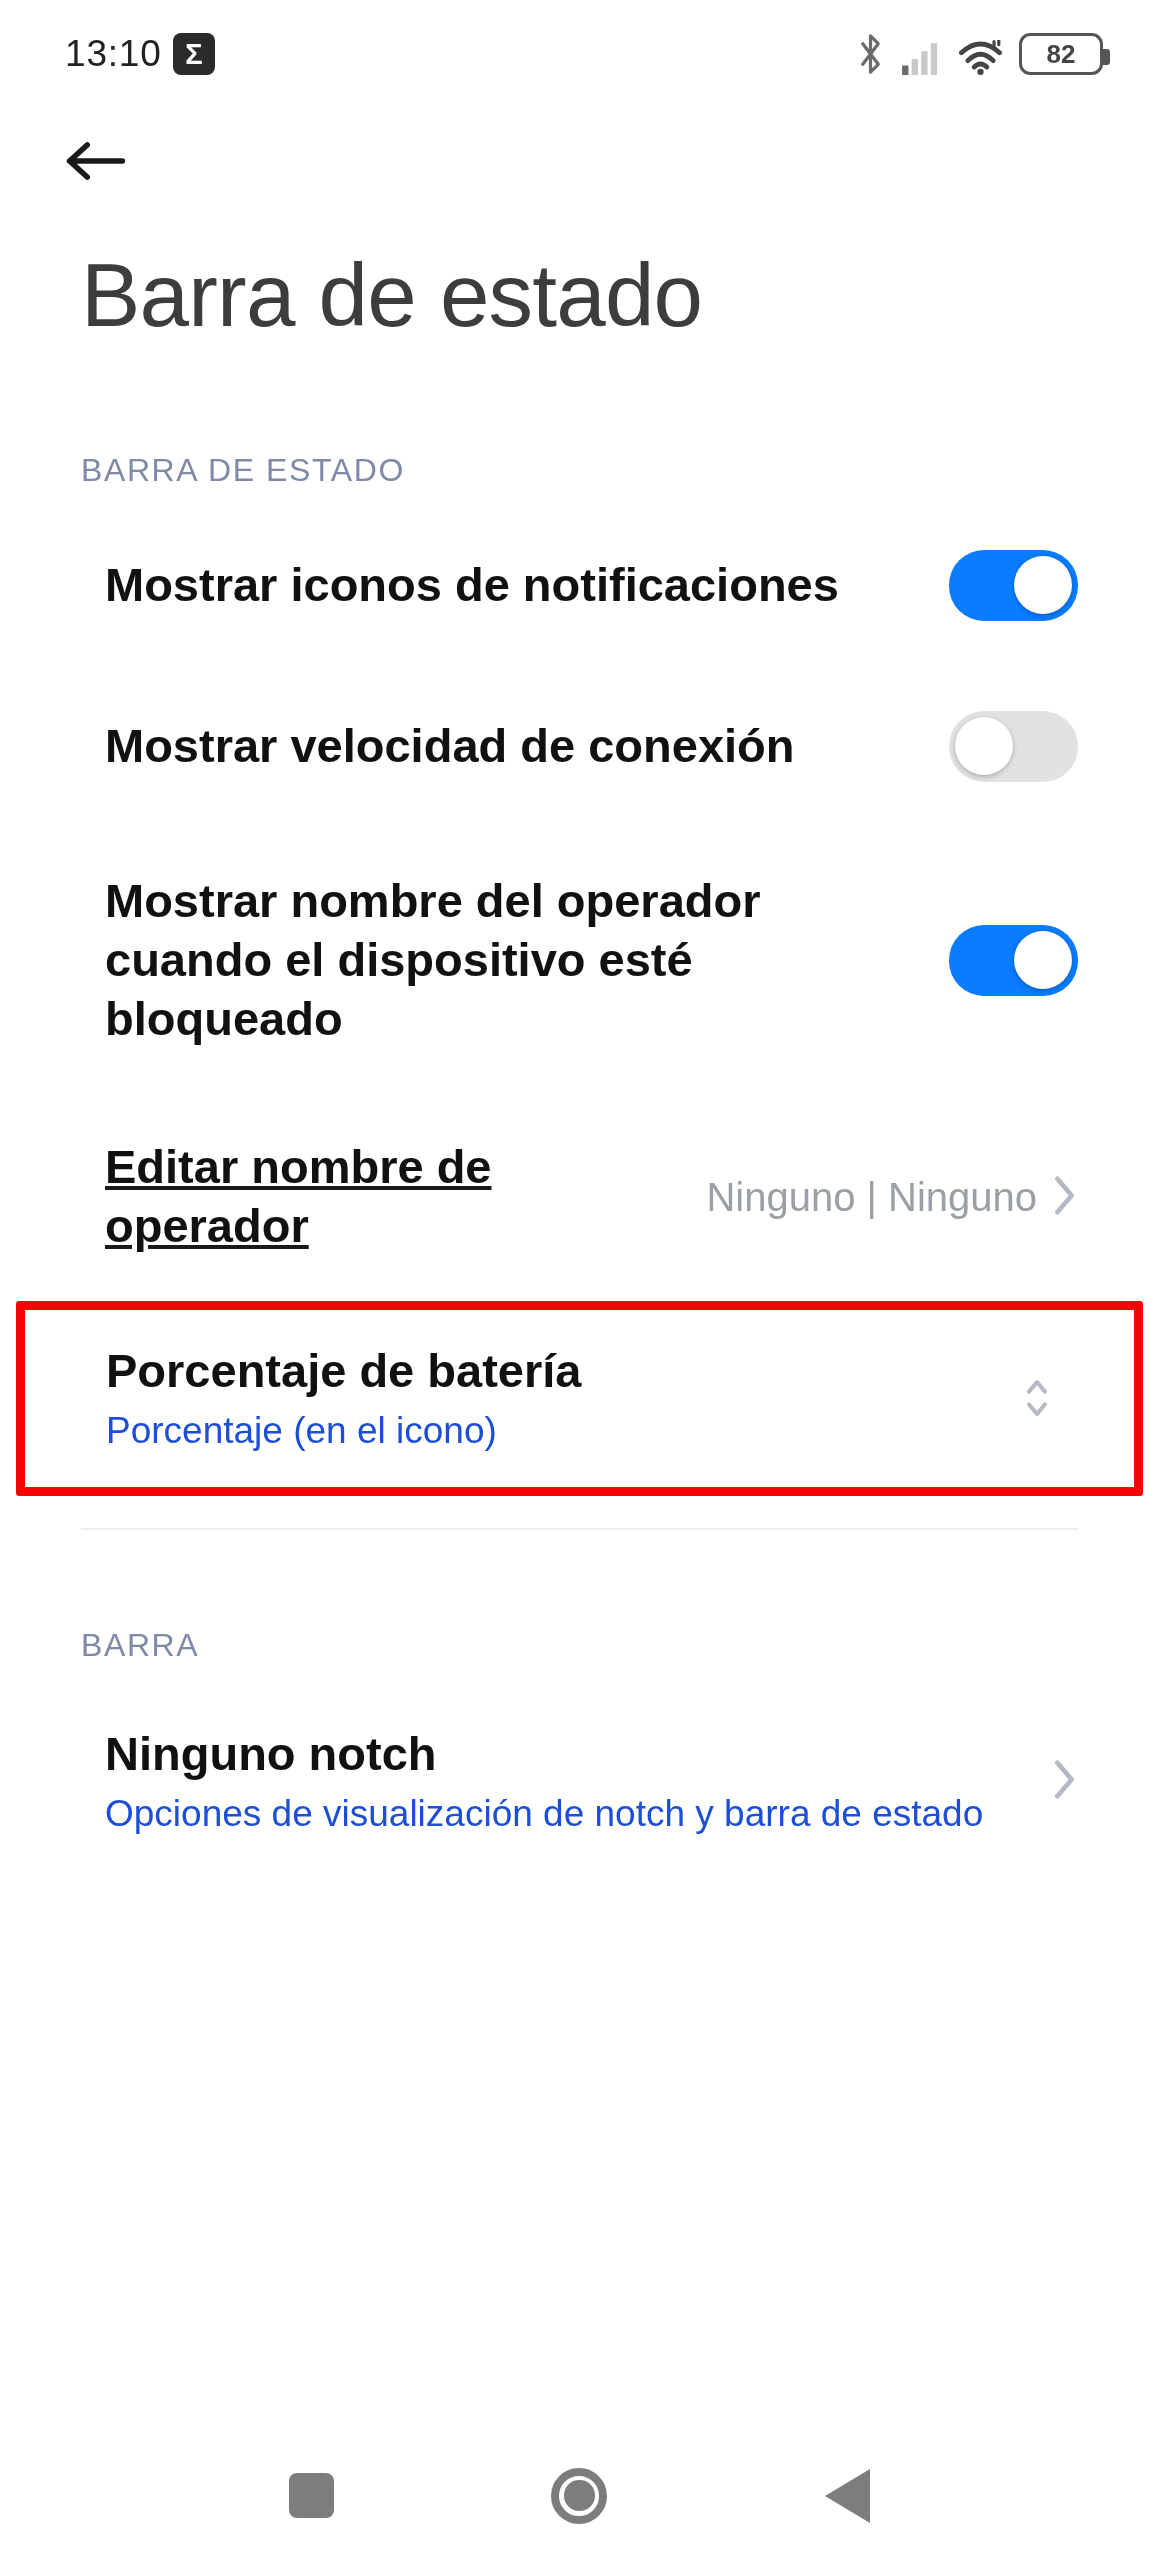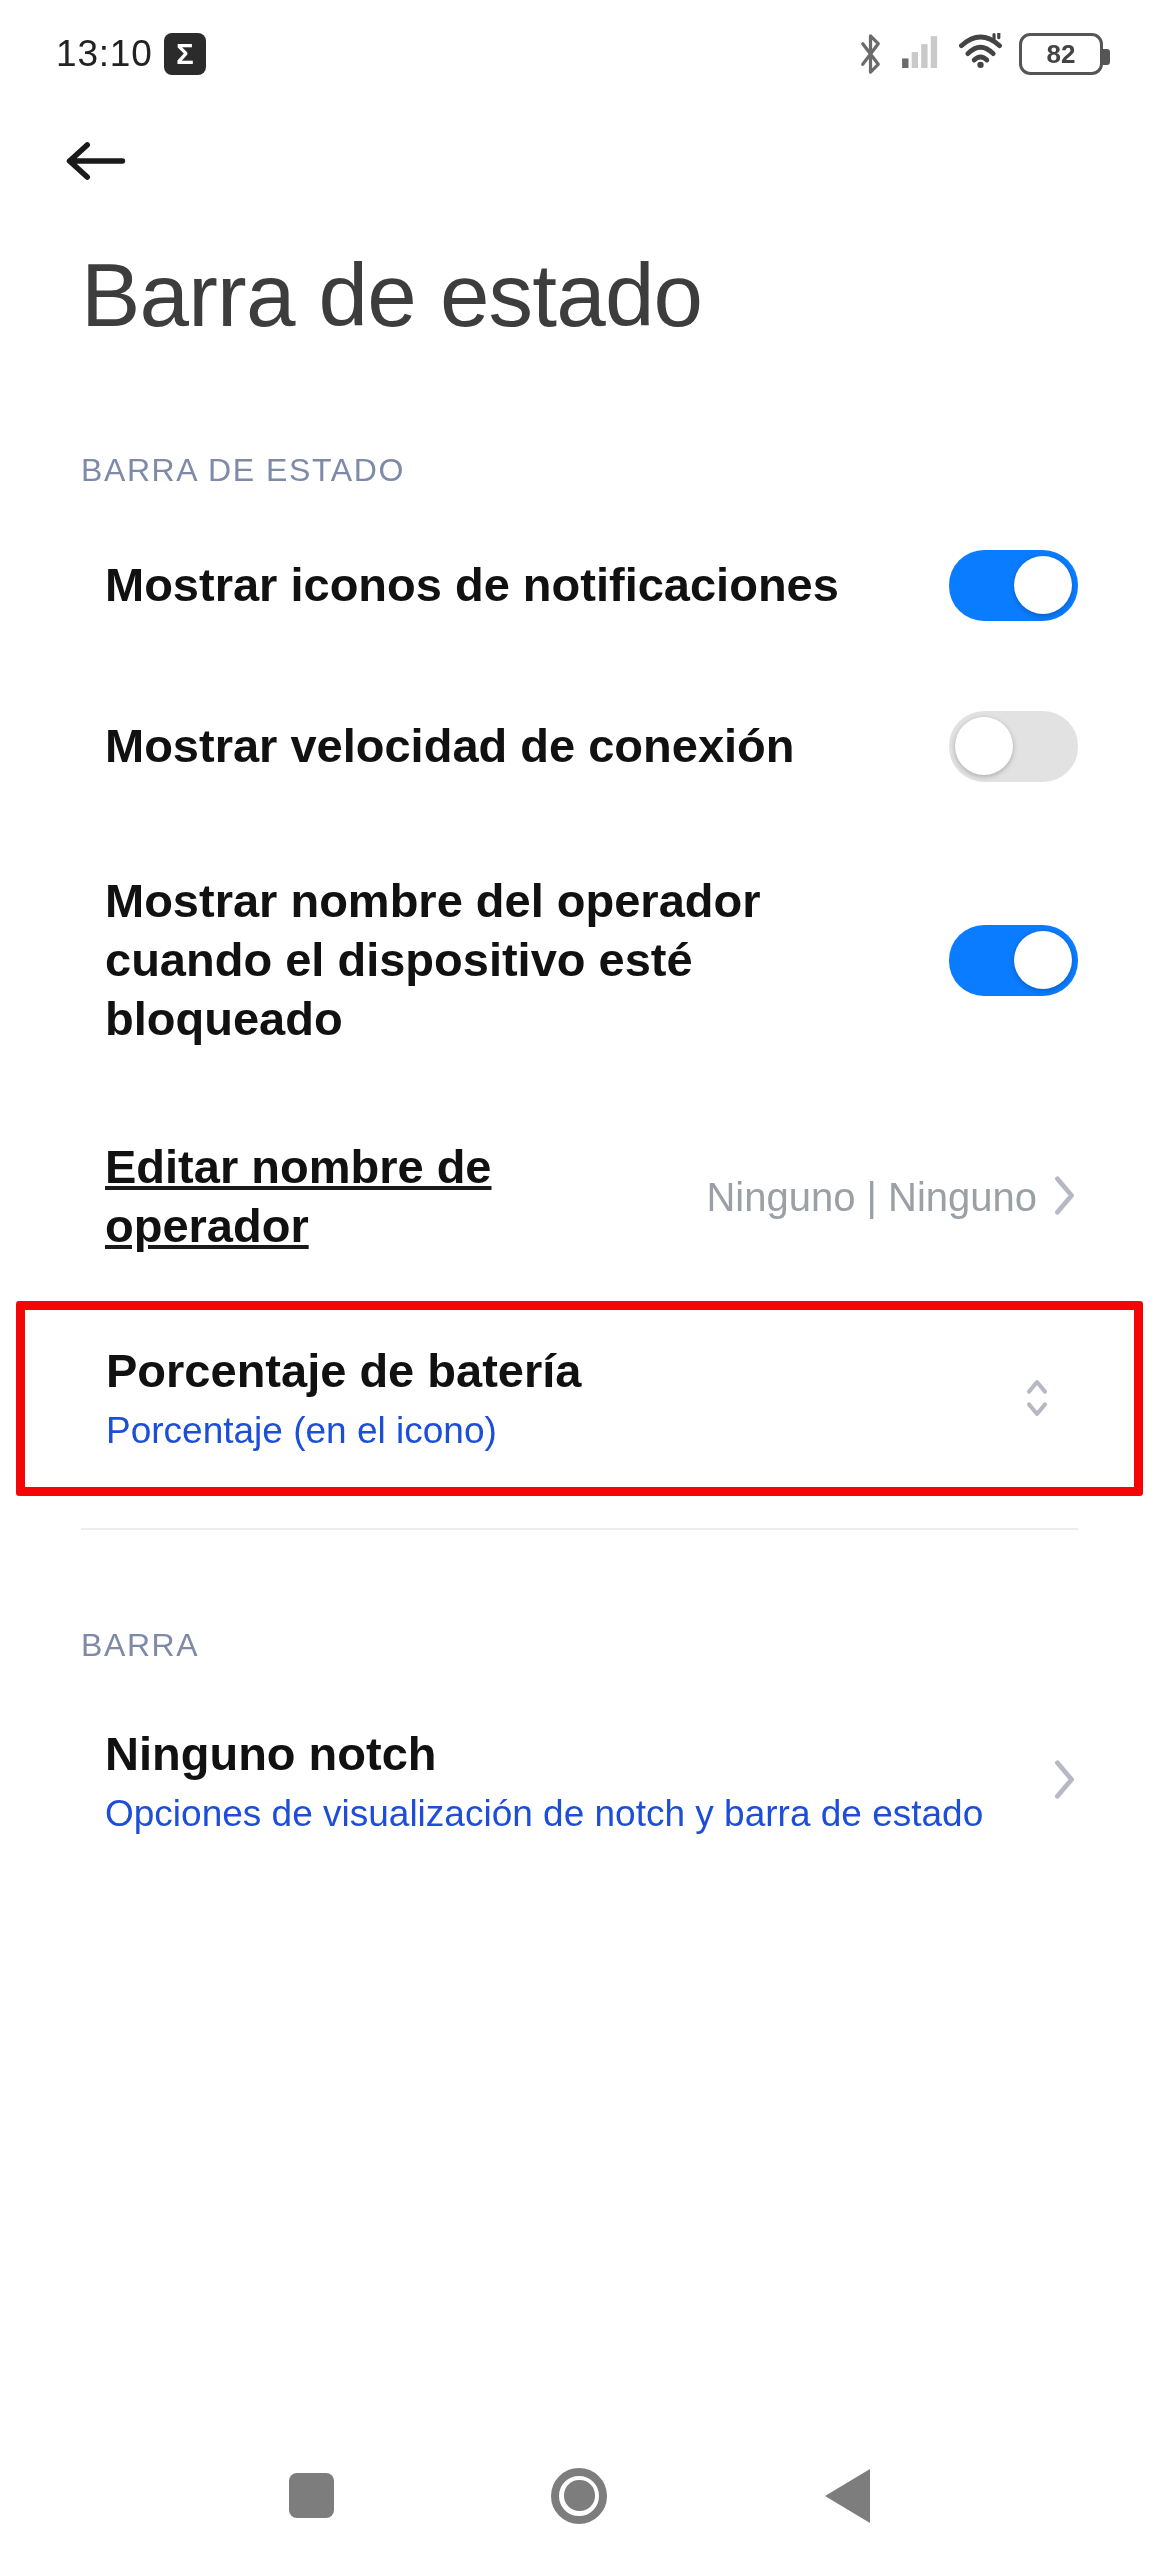--- a/index.html
+++ b/index.html
@@ -1,24 +1,24 @@
 <!DOCTYPE html>
 <html style="font-size:13px"><head>
 <meta charset="utf-8">
 <style>
   * { box-sizing: border-box; margin: 0; padding: 0; }
   html, body { width: 1159px; height: 2576px; background: #ffffff; font-family: -apple-system, "Helvetica Neue", Arial, sans-serif; color: #1a1a1a; }
   .screen { width: 1159px; height: 2576px; position: relative; background:#fff;}
 
   
-  .status-bar { display:flex; justify-content:space-between; align-items:center; padding: 27px 56px 0 56px; height:81px;}
+  .status-bar { display:flex; justify-content:space-between; align-items:center; padding: 27px 56px 0 56px; height:81px;margin-left:9px;}
   .status-left { display:flex; align-items:center; gap:11.3px;}
   .status-time { font-size:37px; font-weight:500; color:#222; letter-spacing:0.8px; }
   .status-sigma { width:42px; height:42px; background:#2b2b2b; border-radius:8px; display:flex; align-items:center; justify-content:center; color:#fff; font-size:29px; font-weight:700; }
-  .status-right { display:flex; align-items:flex-start; gap:16px;}
+  .status-right { display:flex; align-items:flex-end; gap:16px;}
   .status-right svg { display:block; }
   .battery-wrap { display:flex; align-items:center; }
   .battery-box { border:3.2px solid #555; border-radius:11.3px; width:84px; height:42px; display:flex; align-items:center; justify-content:center; font-size:26px; font-weight:600; color:#444; position:relative;}
   .battery-nub { position:absolute; right:-9.7px; top:13px; width:6.4px; height:16px; background:#555; border-radius:0 3.2px 3.2px 0;}
 
   
   .nav-row { padding: 48px 52px 0 52px; }
   .back-arrow { cursor:pointer; width:fit-content; padding:8px;}
   .back-arrow svg { stroke:#222; }
 

